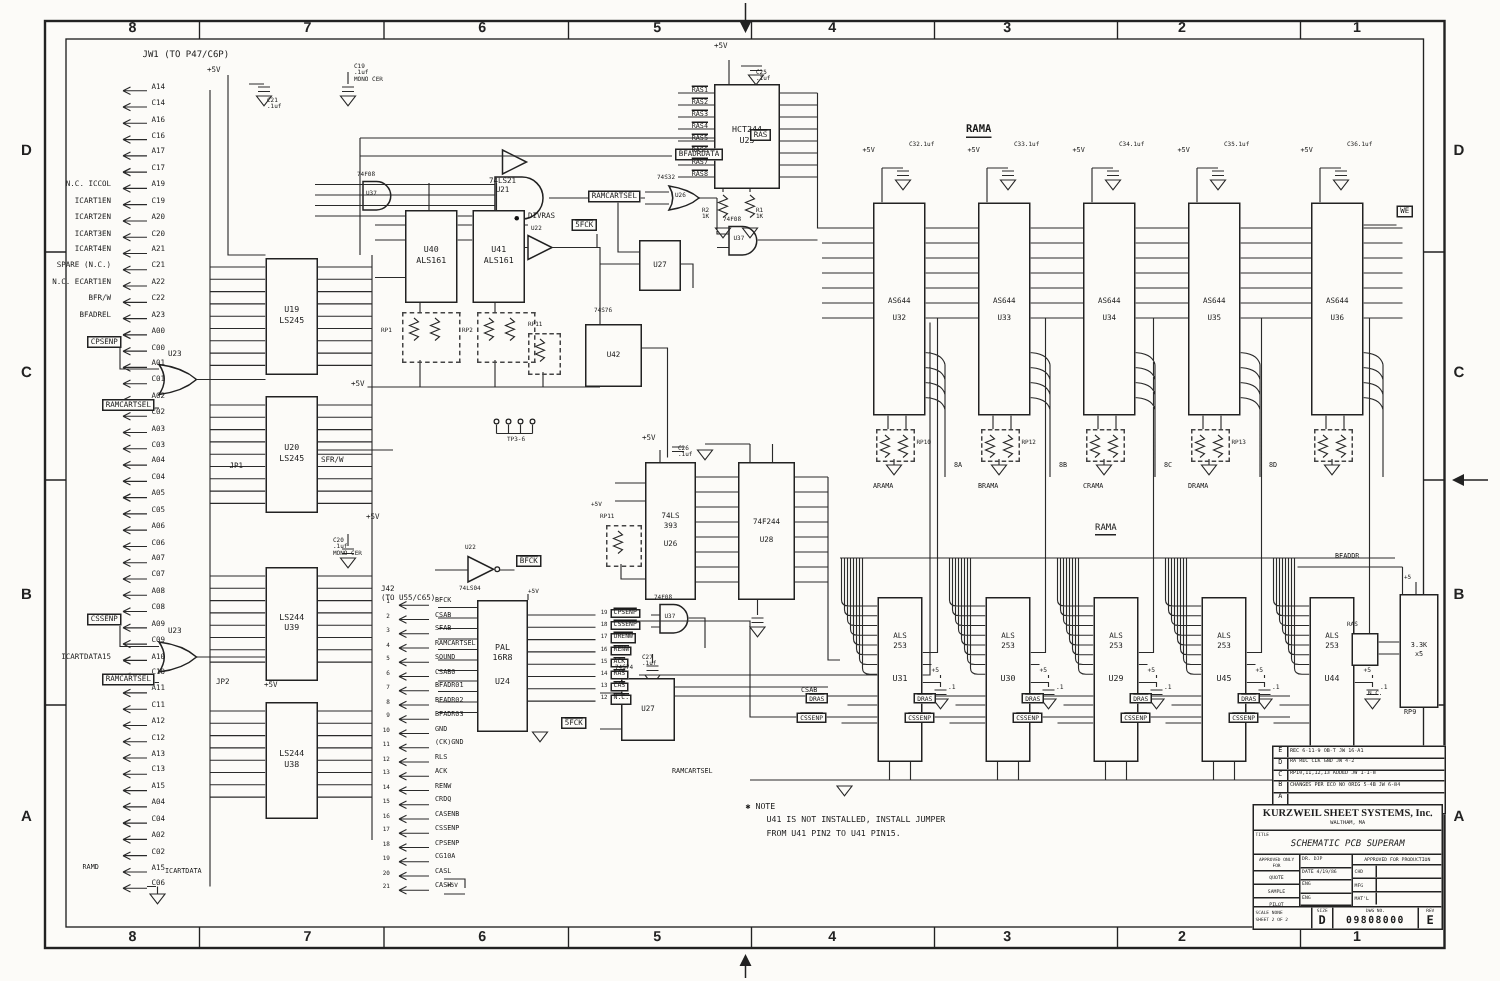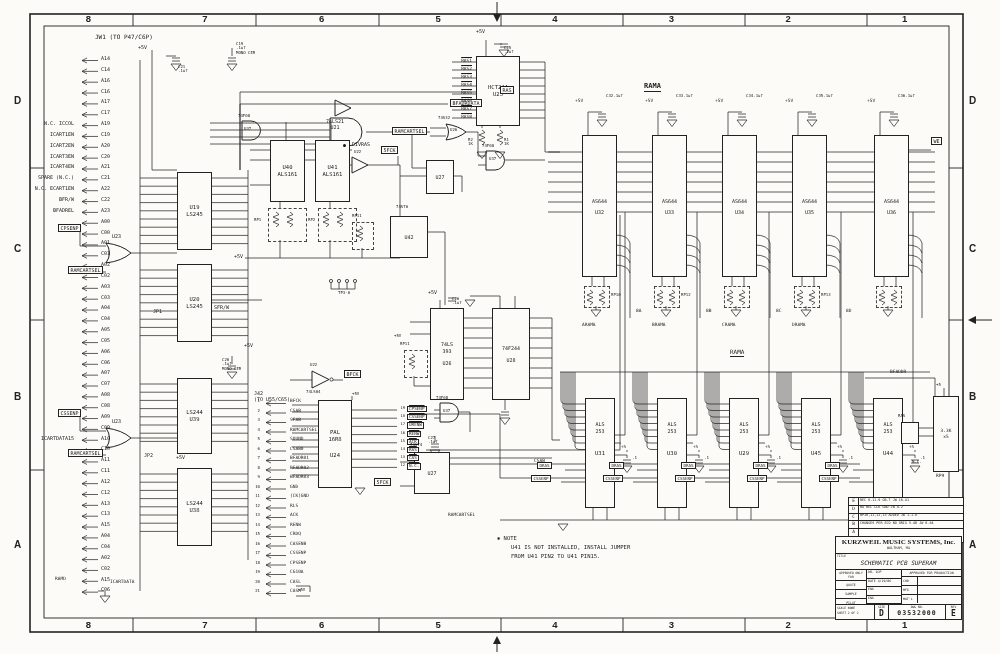--- a/index.html
+++ b/index.html
@@ -675,21 +675,21 @@
       </div>
     <div class="hrow">
       <span class="hrev">REV</span>
       <span class="hchg">CHANGE</span>
       <span class="happ">APP'D</span>
     </div>
   </div>
 
   <div class="tb">
     <div class="r1">
-      <div class="company">KURZWEIL MUSIC SYSTEMS, Inc.</div>
+      <div class="company">KURZWEIL SHEET SYSTEMS, Inc.</div>
       <div class="city">WALTHAM, MA</div>
     </div>
     <div class="r2">
       <span class="tlbl">TITLE</span>
       <div class="ttl">SCHEMATIC PCB SUPERAM</div>
     </div>
     <div class="r3">
       <div class="c1">
         <div class="aof">APPROVED ONLY FOR</div>
         <div class="arow">QUOTE</div>
@@ -727,21 +727,21 @@
     </div>
     <div class="r4">
       <div class="sc">
         <div><span>SCALE</span> <span>NONE</span></div>
         <div><span>SHEET</span> <span>2 OF 2</span></div>
       </div>
       <div class="sz">
         <div>SIZE</div><b>D</b>
       </div>
       <div class="dwg">
-        <div>DWG NO.</div><b>03532000</b>
+        <div>DWG NO.</div><b>09808000</b>
       </div>
       <div class="rv">
         <div>REV</div><b>E</b>
       </div>
     </div>
   </div>
 
 </div>
 
 </body></html>

